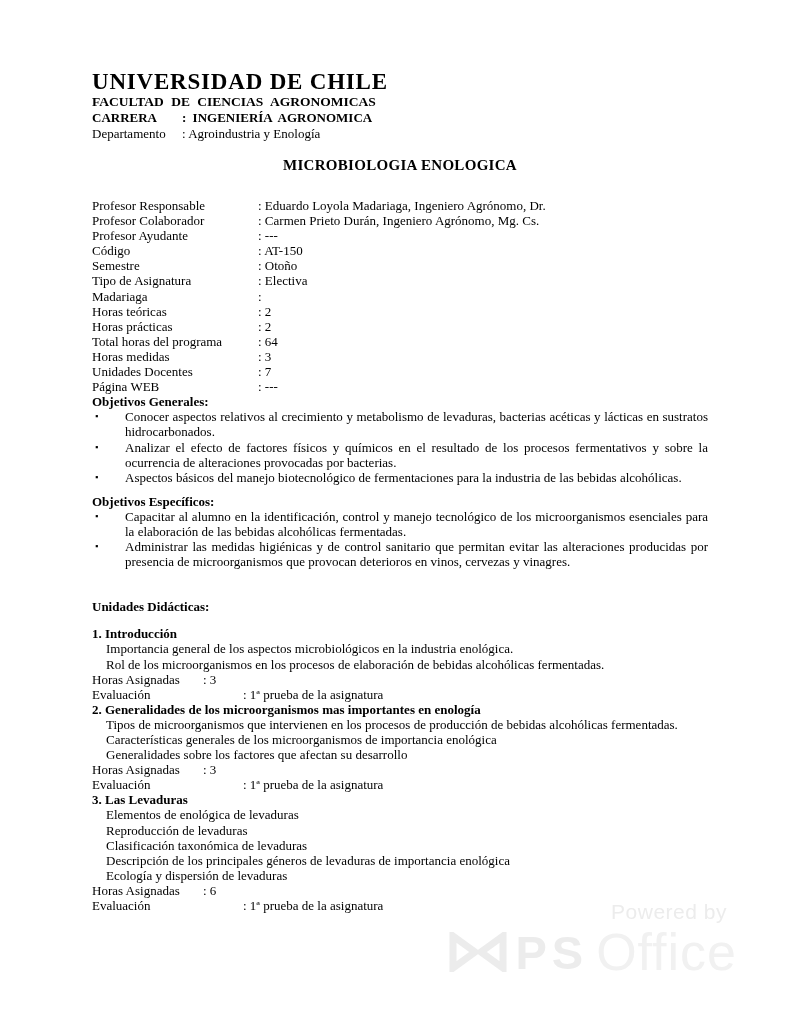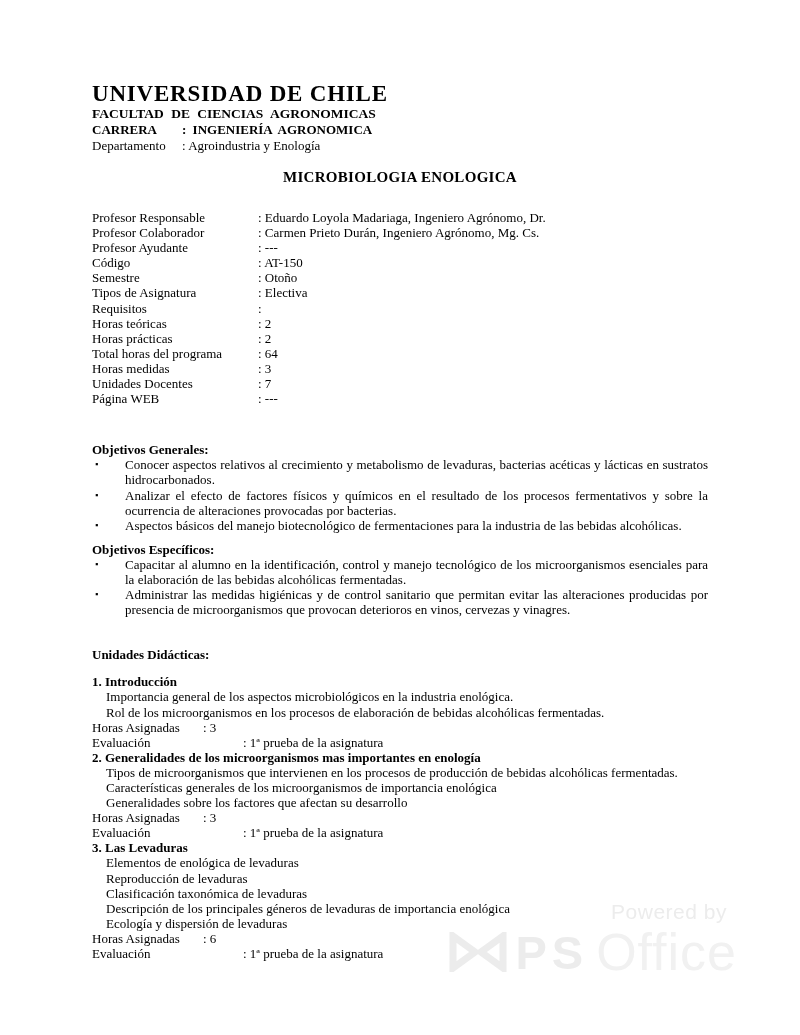--- a/index.html
+++ b/index.html
@@ -6,21 +6,21 @@
   .page {
     position:relative;
     width:800px; height:1035px;
     background:#ffffff;
     overflow:hidden;
     font-family:"Liberation Serif", serif;
     color:#000000;
   }
   .content {
     position:absolute;
-    left:92px; top:12px;
+    left:92px; top:0;
     width:616px;
     padding-top:70px;
     font-size:13px;
     line-height:15.1px;
   }
 
   
   .university {
     margin:0;
     font-size:23px;
@@ -48,21 +48,21 @@
     letter-spacing:0.3px;
   }
 
   
   .info-block { margin-top:25px; }
   .info-row { line-height:15.1px; }
   .info-label { display:inline-block; width:166px; }
 
   
   .section-heading { font-weight:bold; }
-  .mt-og { margin-top:36px; }
+  .mt-og { }
   .mt-oe { margin-top:9px; }
   .mt-ud { margin-top:30px; }
   .bullet-item { display:flex; }
   .bullet {
     flex:none; width:30px;
     font-size:9px;
     line-height:15.1px;
     padding-left:3px;
   }
   .bullet-text { flex:1; text-align:justify; }
@@ -128,22 +128,22 @@
     </div>
 
     <div class="doc-title">MICROBIOLOGIA ENOLOGICA</div>
 
     <div class="info-block">
       <div class="info-row"><span class="info-label">Profesor Responsable</span><span>: Eduardo Loyola Madariaga, Ingeniero Agrónomo, Dr.</span></div>
       <div class="info-row"><span class="info-label">Profesor Colaborador</span><span>: Carmen Prieto Durán, Ingeniero Agrónomo, Mg. Cs.</span></div>
       <div class="info-row"><span class="info-label">Profesor Ayudante</span><span>: ---</span></div>
       <div class="info-row"><span class="info-label">Código</span><span>: AT-150</span></div>
       <div class="info-row"><span class="info-label">Semestre</span><span>: Otoño</span></div>
-      <div class="info-row"><span class="info-label">Tipos de Asignatura</span><span>: Electiva</span></div>
-      <div class="info-row"><span class="info-label">Requisitos</span><span>:</span></div>
+      <div class="info-row"><span class="info-label">Tipo de Asignatura</span><span>: Electiva</span></div>
+      <div class="info-row"><span class="info-label">Madariaga</span><span>:</span></div>
       <div class="info-row"><span class="info-label">Horas teóricas</span><span>: 2</span></div>
       <div class="info-row"><span class="info-label">Horas prácticas</span><span>: 2</span></div>
       <div class="info-row"><span class="info-label">Total horas del programa</span><span>: 64</span></div>
       <div class="info-row"><span class="info-label">Horas medidas</span><span>: 3</span></div>
       <div class="info-row"><span class="info-label">Unidades Docentes</span><span>: 7</span></div>
       <div class="info-row"><span class="info-label">Página WEB</span><span>: ---</span></div>
     </div>
 
     <div class="section-heading mt-og">Objetivos Generales:</div>
     <div>

